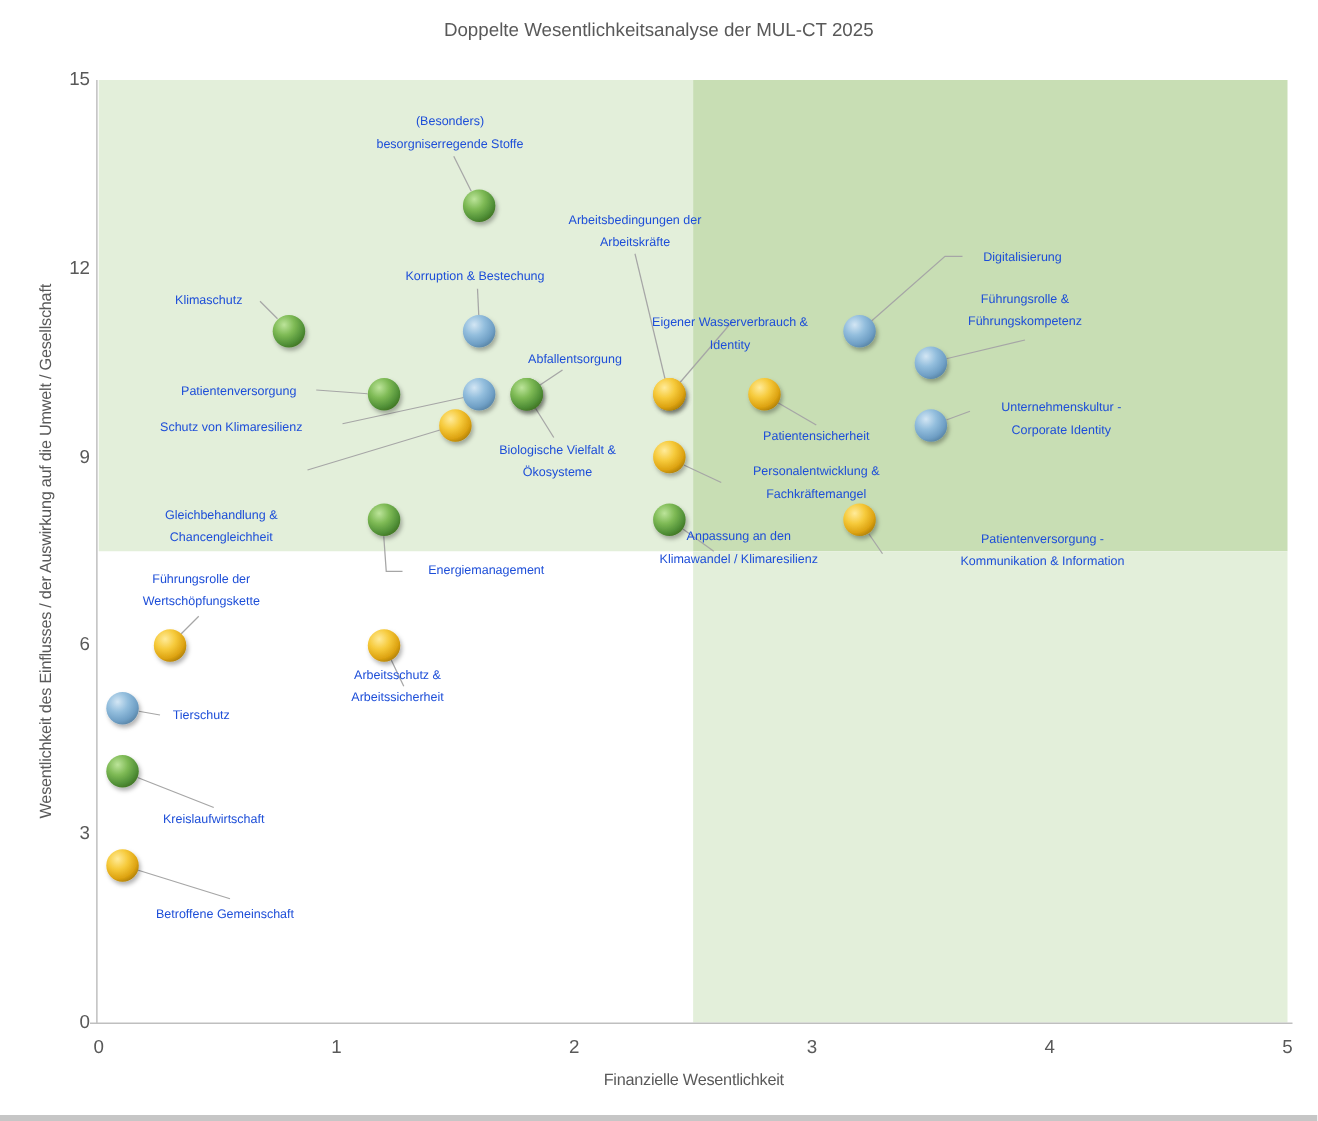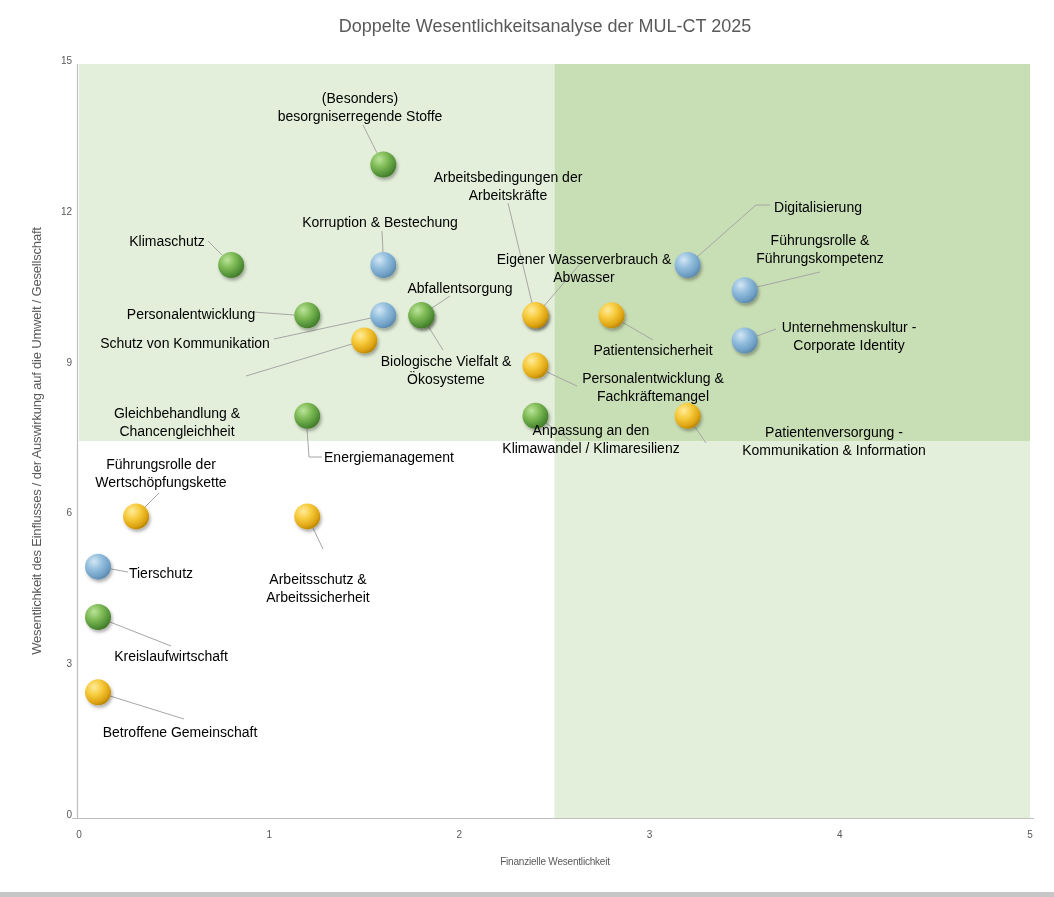--- a/index.html
+++ b/index.html
@@ -1,28 +1,28 @@
 <!DOCTYPE html>
 <html><head>
 <meta charset="utf-8">
 <style>
   html,body{margin:0;padding:0;background:#ffffff;}
   body{width:1054px;height:897px;position:relative;overflow:hidden;
        font-family:"Liberation Sans", sans-serif;}
   #stage{position:absolute;inset:0;width:1054px;height:897px;}
   #chart-svg{position:absolute;left:0;top:0;}
   .abs{position:absolute;}
-  #chart-title{font-size:18px;color:#595959;white-space:nowrap;transform:translateX(-50%);margin-left:18px;}
-  #x-axis-title{font-size:10px;color:#595959;white-space:nowrap;transform:translateX(-50%);letter-spacing:-0.2px;}
+  #chart-title{font-size:15px;color:#595959;white-space:nowrap;transform:translateX(-50%);}
+  #x-axis-title{font-size:13px;color:#595959;white-space:nowrap;transform:translateX(-50%);letter-spacing:-0.2px;}
   #y-axis-title{width:600px;height:18px;text-align:center;font-size:13px;color:#595959;
                 transform:rotate(-90deg);transform-origin:center;white-space:nowrap;letter-spacing:-0.2px;}
-  .pt-label{transform:translateX(-50%);text-align:center;font-size:14px;line-height:18px;
-            color:#000000;white-space:nowrap;}
+  .pt-label{transform:translateX(-50%);text-align:center;font-size:10px;line-height:18px;
+            color:#1d4ed8;white-space:nowrap;}
   .pt-label span{display:block;}
-  .tick{font-size:10px;color:#595959;}
+  .tick{font-size:15px;color:#595959;}
   .xtick{transform:translateX(-50%);}
   .ytick{width:40px;text-align:right;}
   #bottom-bar{left:0;top:892px;width:1054px;height:5px;background:#c6c6c6;}
 </style>
 </head>
 <body>
 
 <div id="stage">
   <div id="chart-svg-holder" class="abs">
       <svg id="chart-svg" width="1054" height="897">
@@ -121,21 +121,21 @@
     </div>
   <div id="labels">
       <div class="abs pt-label" style="left: 360px; top: 89px;">
         <span>(Besonders)</span>
         <span>besorgniserregende Stoffe</span>
       </div>
       <div class="abs pt-label" style="left: 167px; top: 232px;">
         <span>Klimaschutz</span>
       </div>
       <div class="abs pt-label" style="left: 191px; top: 305px;">
-        <span>Personalentwicklung</span>
+        <span>Patientenversorgung</span>
       </div>
       <div class="abs pt-label" style="left: 460px; top: 279px;">
         <span>Abfallentsorgung</span>
       </div>
       <div class="abs pt-label" style="left: 446px; top: 352px;">
         <span>Biologische Vielfalt &amp;</span>
         <span>Ökosysteme</span>
       </div>
       <div class="abs pt-label" style="left: 389px; top: 448px;">
         <span>Energiemanagement</span>
@@ -144,21 +144,21 @@
         <span>Anpassung an den</span>
         <span>Klimawandel / Klimaresilienz</span>
       </div>
       <div class="abs pt-label" style="left: 171px; top: 647px;">
         <span>Kreislaufwirtschaft</span>
       </div>
       <div class="abs pt-label" style="left: 380px; top: 213px;">
         <span>Korruption &amp; Bestechung</span>
       </div>
       <div class="abs pt-label" style="left: 185px; top: 334px;">
-        <span>Schutz von Kommunikation</span>
+        <span>Schutz von Klimaresilienz</span>
       </div>
       <div class="abs pt-label" style="left: 818px; top: 198px;">
         <span>Digitalisierung</span>
       </div>
       <div class="abs pt-label" style="left: 820px; top: 231px;">
         <span>Führungsrolle &amp;</span>
         <span>Führungskompetenz</span>
       </div>
       <div class="abs pt-label" style="left: 849px; top: 318px;">
         <span>Unternehmenskultur -</span>
@@ -170,38 +170,38 @@
       <div class="abs pt-label" style="left: 177px; top: 363px; margin-top: 41px;">
         <span>Gleichbehandlung &amp;</span>
         <span>Chancengleichheit</span>
       </div>
       <div class="abs pt-label" style="left: 508px; top: 168px;">
         <span>Arbeitsbedingungen der</span>
         <span>Arbeitskräfte</span>
       </div>
       <div class="abs pt-label" style="left: 584px; top: 222px; margin-top: 28px;">
         <span>Eigener Wasserverbrauch &amp;</span>
-        <span>Abwasser</span>
+        <span>Identity</span>
       </div>
       <div class="abs pt-label" style="left: 653px; top: 341px;">
         <span>Patientensicherheit</span>
       </div>
       <div class="abs pt-label" style="left: 653px; top: 369px;">
         <span>Personalentwicklung &amp;</span>
         <span>Fachkräftemangel</span>
       </div>
       <div class="abs pt-label" style="left: 806px; top: 423px; margin-left: 28px;">
         <span>Patientenversorgung -</span>
         <span>Kommunikation &amp; Information</span>
       </div>
       <div class="abs pt-label" style="left: 161px; top: 455px;">
         <span>Führungsrolle der</span>
         <span>Wertschöpfungskette</span>
       </div>
-      <div class="abs pt-label" style="left: 318px; top: 570px;">
+      <div class="abs pt-label" style="left: 318px; top: 532px;">
         <span>Arbeitsschutz &amp;</span>
         <span>Arbeitssicherheit</span>
       </div>
       <div class="abs pt-label" style="left: 180px; top: 723px;">
         <span>Betroffene Gemeinschaft</span>
       </div>
     </div>
   <div id="bottom-bar" class="abs"></div>
 </div>
 

